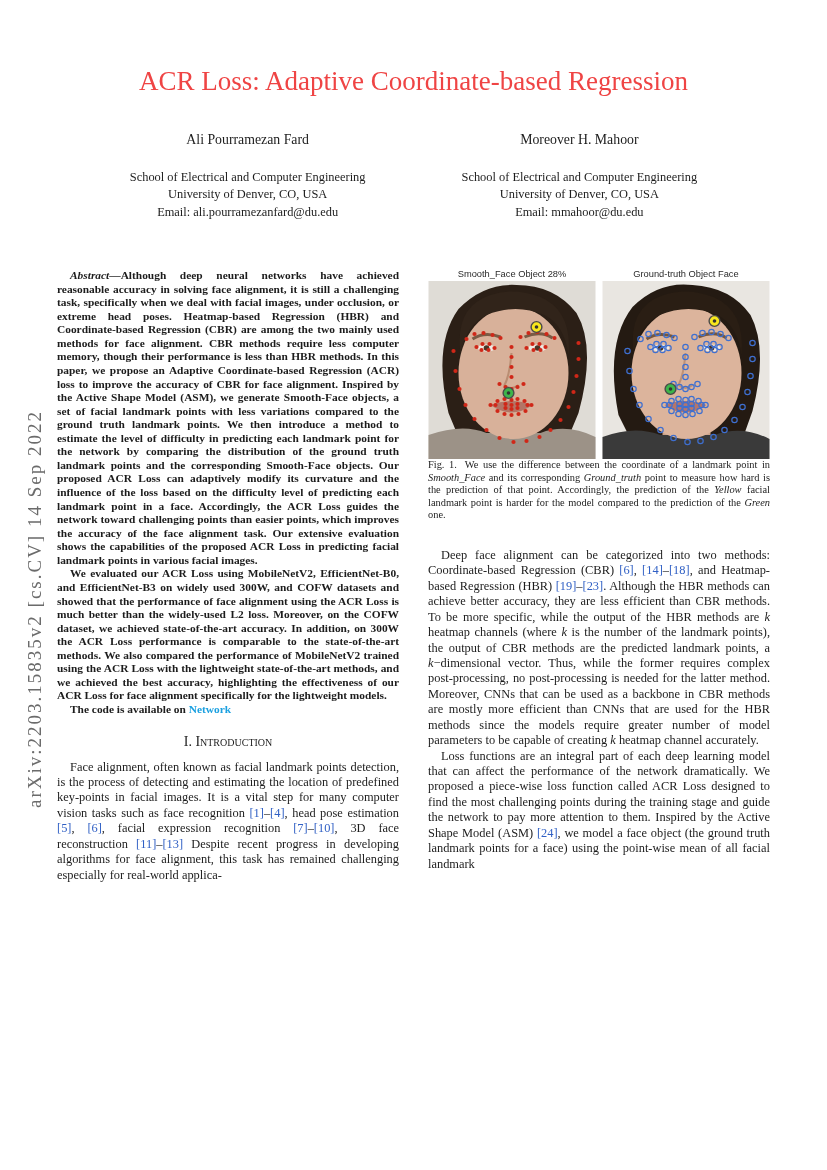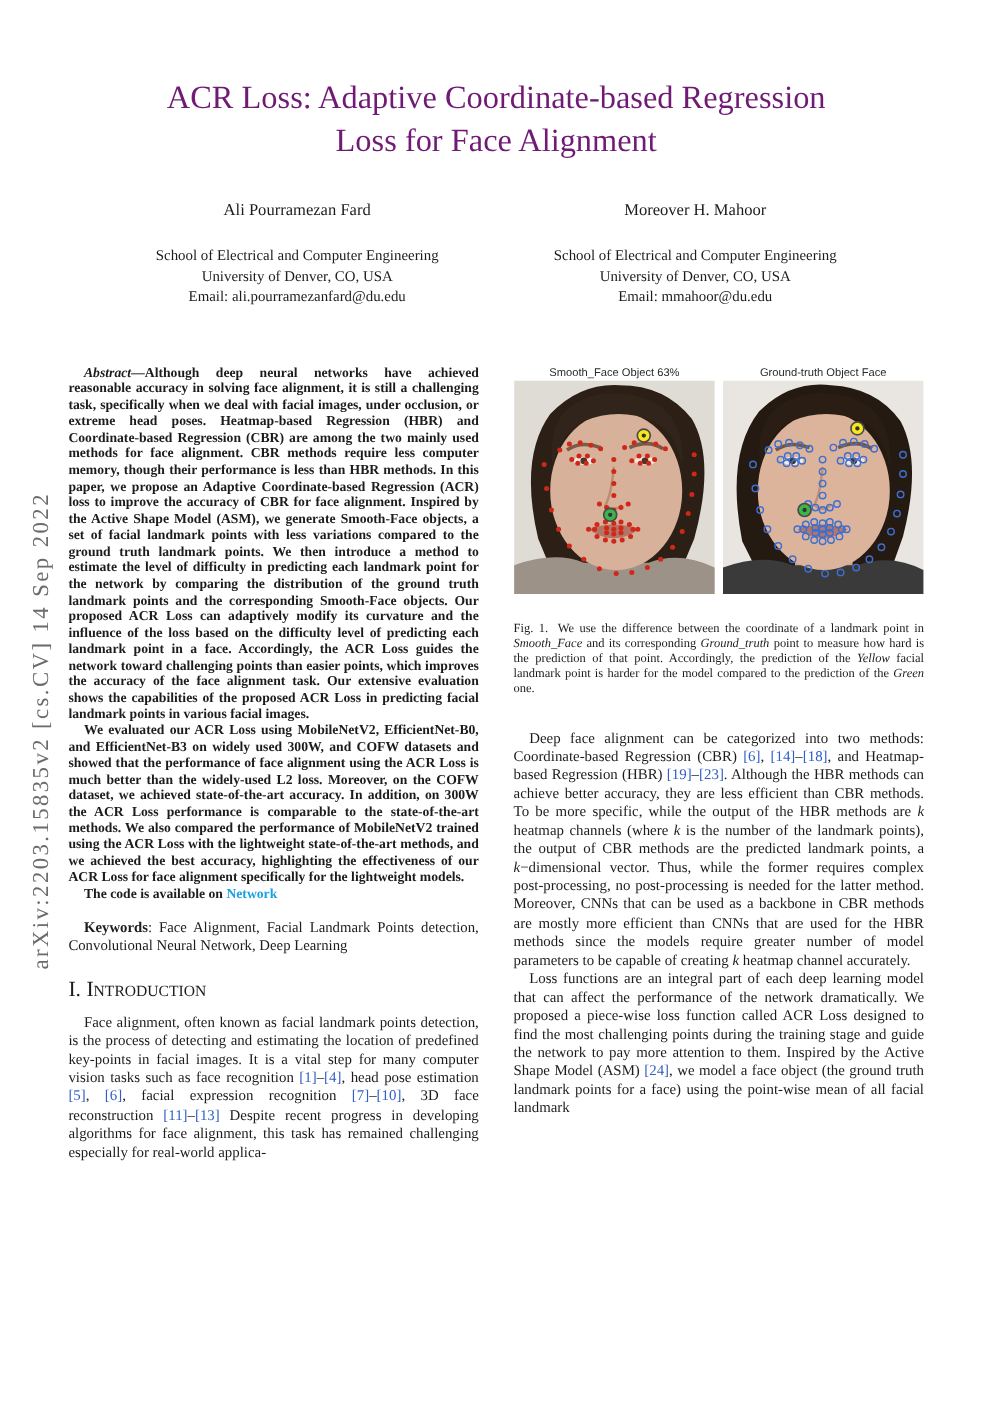--- a/index.html
+++ b/index.html
@@ -19,66 +19,65 @@
     left: -214px; top: 598px;
     width: 498px;
     text-align: center;
     transform: rotate(-90deg);
     font-size: 19px;
     letter-spacing: 2px;
     color: #6b6b6b;
     white-space: nowrap;
   }
   .title-block { padding-top: 64px; text-align: center; }
-  .title { font-size: 27px; font-weight: 400; line-height: 1.32; color: #701a75; }
+  .title { font-size: 27px; font-weight: 400; line-height: 1.32; color: #ef4444; }
   .tl { display: block; }
   .authors { display: flex; justify-content: center; gap: 96px; margin-top: 30px; }
   .author { text-align: center; font-size: 12.4px; line-height: 1.4; }
   .author-name { font-size: 13.8px; margin-bottom: 20px; }
   .columns { display: flex; gap: 29px; padding: 0 57px; margin-top: 48px; }
   .col { flex: 1; min-width: 0; text-align: justify; }
   .indent { text-indent: 13px; }
   .abstract { font-weight: bold; font-size: 11.4px; line-height: 1.19; }
   .keywords { font-size: 12.3px; line-height: 1.24; margin-top: 14px; }
   .section-heading {
-    text-align: left; font-weight: 400; font-size: 18px;
+    text-align: center; font-weight: 400; font-size: 14px;
     font-variant: small-caps; margin: 17px 0 10px 0; text-indent: 0;
   }
   .body { font-size: 12.4px; line-height: 1.245; }
   .b  { font-weight: bold; }
   .i  { font-style: italic; }
   .bi { font-weight: bold; font-style: italic; }
   .cite { color: var(--cite, #2f5fc4); }
   .link { color: var(--url, #1ba0e0); }
   .figlabel { padding-right: 8px; }
   .fig { display: block; margin-bottom: 26px; }
   .fig-labels {
     display: flex; gap: 6px;
     font-family: "Liberation Sans", sans-serif;
     font-size: 9.3px; color: #2a2a2a; margin-bottom: 2px;
   }
   .fig-labels span { flex: 1; text-align: center; }
   .fig-images { display: flex; gap: 6px; }
   .face-img { width: 168px; height: 178px; display: block; flex: 1; }
   .fig-caption {
-    font-size: 10.4px; line-height: 1.21; margin-top: 24px;
+    font-size: 10.4px; line-height: 1.21; margin-top: 0;
     text-align: justify; color: #1c1c1c;
   }
 </style>
 </head>
 <body>
 
 <div class="page">
 
   <div class="arxiv-stamp">arXiv:2203.15835v2 [cs.CV] 14 Sep 2022</div>
 
   <header class="title-block">
     <h1 class="title">
       <span class="tl">ACR Loss: Adaptive Coordinate-based Regression</span>
-      <span class="tl">Loss for Face Alignment</span>
     </h1>
     <div class="authors">
       <div class="author">
         <div class="author-name">Ali Pourramezan Fard</div>
         <div class="author-line">School of Electrical and Computer Engineering</div>
         <div class="author-line">University of Denver, CO, USA</div>
         <div class="author-line">Email: ali.pourramezanfard@du.edu</div>
       </div>
       <div class="author">
         <div class="author-name">Moreover H. Mahoor</div>
@@ -88,30 +87,29 @@
       </div>
     </div>
   </header>
 
   <main class="columns">
 
     <section class="col">
       <p class="abstract indent"><span class="bi">Abstract</span><span class="b">—Although deep neural networks have achieved reasonable accuracy in solving face alignment, it is still a challenging task, specifically when we deal with facial images, under occlusion, or extreme head poses. Heatmap-based Regression (HBR) and Coordinate-based Regression (CBR) are among the two mainly used methods for face alignment. CBR methods require less computer memory, though their performance is less than HBR methods. In this paper, we propose an Adaptive Coordinate-based Regression (ACR) loss to improve the accuracy of CBR for face alignment. Inspired by the Active Shape Model (ASM), we generate Smooth-Face objects, a set of facial landmark points with less variations compared to the ground truth landmark points. We then introduce a method to estimate the level of difficulty in predicting each landmark point for the network by comparing the distribution of the ground truth landmark points and the corresponding Smooth-Face objects. Our proposed ACR Loss can adaptively modify its curvature and the influence of the loss based on the difficulty level of predicting each landmark point in a face. Accordingly, the ACR Loss guides the network toward challenging points than easier points, which improves the accuracy of the face alignment task. Our extensive evaluation shows the capabilities of the proposed ACR Loss in predicting facial landmark points in various facial images.</span></p>
       <p class="abstract indent"><span class="b">We evaluated our ACR Loss using MobileNetV2, EfficientNet-B0, and EfficientNet-B3 on widely used 300W, and COFW datasets and showed that the performance of face alignment using the ACR Loss is much better than the widely-used L2 loss. Moreover, on the COFW dataset, we achieved state-of-the-art accuracy. In addition, on 300W the ACR Loss performance is comparable to the state-of-the-art methods. We also compared the performance of MobileNetV2 trained using the ACR Loss with the lightweight state-of-the-art methods, and we achieved the best accuracy, highlighting the effectiveness of our ACR Loss for face alignment specifically for the lightweight models.</span></p>
       <p class="abstract indent"><span class="b">The code is available on </span><span class="b link">Network</span></p>
-      <p class="keywords indent"><span class="b">Keywords</span><span>: Face Alignment, Facial Landmark Points detection, Convolutional Neural Network, Deep Learning</span></p>
       <h2 class="section-heading">I.  Introduction</h2>
       <p class="body indent"><span>Face alignment, often known as facial landmark points detection, is the process of detecting and estimating the location of predefined key-points in facial images. It is a vital step for many computer vision tasks such as face recognition </span><span class="cite">[1]</span><span>–</span><span class="cite">[4]</span><span>, head pose estimation </span><span class="cite">[5]</span><span>, </span><span class="cite">[6]</span><span>, facial expression recognition </span><span class="cite">[7]</span><span>–</span><span class="cite">[10]</span><span>, 3D face reconstruction </span><span class="cite">[11]</span><span>–</span><span class="cite">[13]</span><span> Despite recent progress in developing algorithms for face alignment, this task has remained challenging especially for real-world applica-</span></p>
     </section>
 
     <section class="col">
 
       <figure class="fig">
         <div class="fig-labels">
-          <span>Smooth_Face Object 63%</span>
+          <span>Smooth_Face Object 28%</span>
           <span>Ground-truth Object Face</span>
         </div>
         <div class="fig-images">
 
           <svg class="face-img" viewBox="0 0 167 178" xmlns="http://www.w3.org/2000/svg">
             <rect width="167" height="178" fill="#dfdcd6"></rect>
             <path d="M20,132 Q4,64 30,28 Q55,2 88,4 Q126,4 148,32 Q168,66 150,132 L140,156 H30 Z" fill="#2b1f16"></path>
             <rect x="62" y="130" width="46" height="34" fill="#c89f85"></rect>
             <path d="M0,178 L0,154 Q34,142 58,152 L112,152 Q138,142 167,156 L167,178 Z" fill="#9c9287"></path>
             <ellipse cx="85" cy="92" rx="55" ry="66" fill="#d8b19a"></ellipse>

